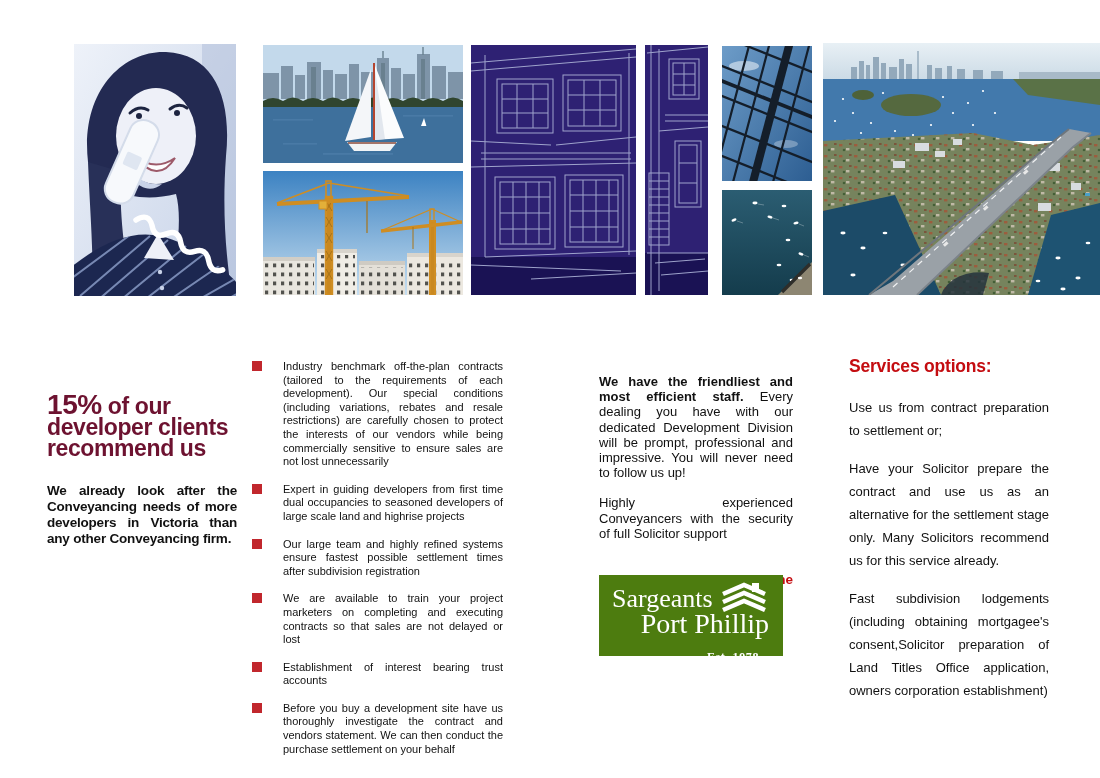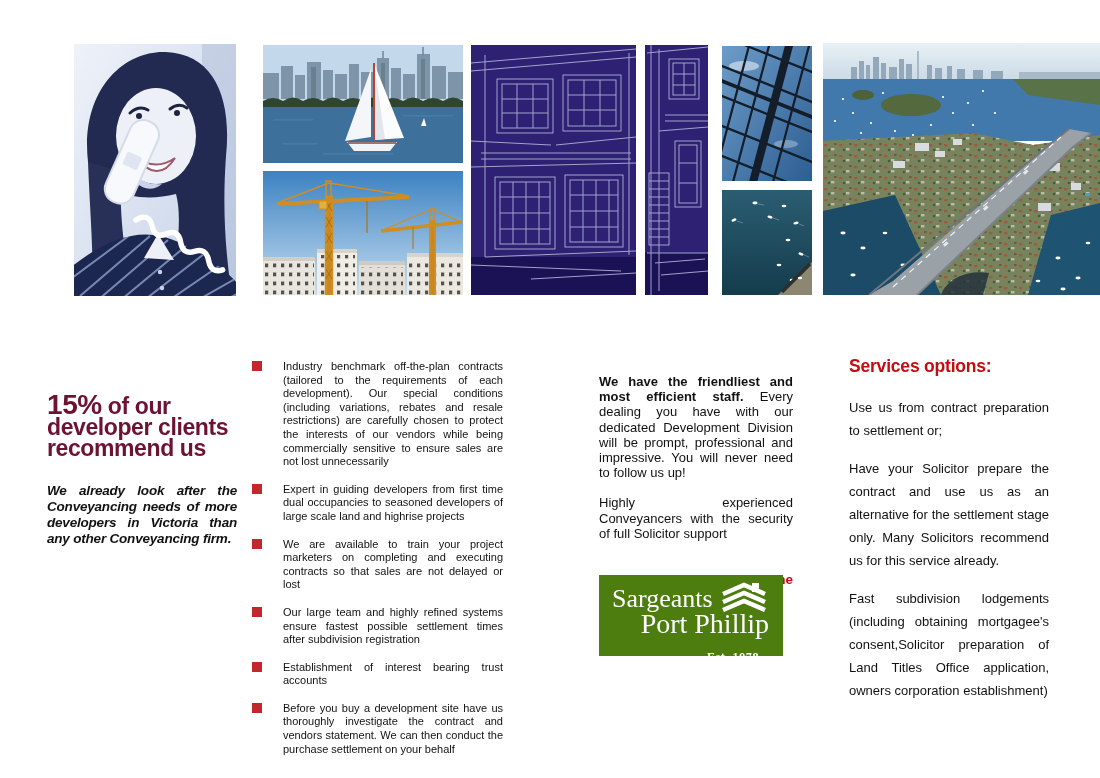--- a/index.html
+++ b/index.html
@@ -14,21 +14,21 @@
 
   
   #col-left{position:absolute;left:47px;top:394px;width:190px;}
   #col-left h1{
     margin:0;color:#6d1230;font-weight:bold;
     font-size:23px;line-height:21px;letter-spacing:-0.4px;
   }
   #col-left h1 .pct{font-size:28px;}
   #col-left .intro{
     margin:24px 0 0;font-weight:bold;font-size:13.5px;line-height:16px;
-    text-align:justify;letter-spacing:-0.2px;font-style:italic;
+    text-align:justify;letter-spacing:-0.2px;
   }
 
   
   #col-bullets{position:absolute;left:252px;top:360px;width:251px;}
   .bullet{
     position:relative;padding-left:31px;margin:0 0 14px;
     font-size:11px;line-height:13.6px;text-align:justify;
   }
   .bullet .sq{
     position:absolute;left:0;top:1px;width:10px;height:10px;background:#c1272d;
@@ -394,22 +394,22 @@
 </div>
 
 <div id="col-left">
   <h1><span class="pct">15%</span> <span>of our developer clients recommend us</span></h1>
   <p class="intro">We already look after the Conveyancing needs of more developers in Victoria than any other Conveyancing firm.</p>
 </div>
 
 <div id="col-bullets">
   <div class="bullet"><span class="sq"></span><span>Industry benchmark off-the-plan contracts (tailored to the requirements of each development). Our special conditions (including variations, rebates and resale restrictions) are carefully chosen to protect the interests of our vendors while being commercially sensitive to ensure sales are not lost unnecessarily</span></div>
   <div class="bullet"><span class="sq"></span><span>Expert in guiding developers from first time dual occupancies to seasoned developers of large scale land and highrise projects</span></div>
+  <div class="bullet"><span class="sq"></span><span>Our large team and highly refined systems ensure fastest possible settlement times after subdivision registration</span></div>
   <div class="bullet"><span class="sq"></span><span>We are available to train your project marketers on completing and executing contracts so that sales are not delayed or lost</span></div>
-  <div class="bullet"><span class="sq"></span><span>Our large team and highly refined systems ensure fastest possible settlement times after subdivision registration</span></div>
   <div class="bullet"><span class="sq"></span><span>Establishment of interest bearing trust accounts</span></div>
   <div class="bullet"><span class="sq"></span><span>Before you buy a development site have us thoroughly investigate the contract and vendors statement. We can then conduct the purchase settlement on your behalf</span></div>
 </div>
 
 <div id="col-mid">
   <p><strong>We have the friendliest and most efficient staff.</strong><span> Every dealing you have with our dedicated Development Division will be prompt, professional and impressive. You will never need to follow us up!</span></p>
   <p>Highly experienced Conveyancers with the security of full Solicitor support</p>
   <p class="cta">Please consider us next time you need Conveyancing.</p>
 </div>
 

